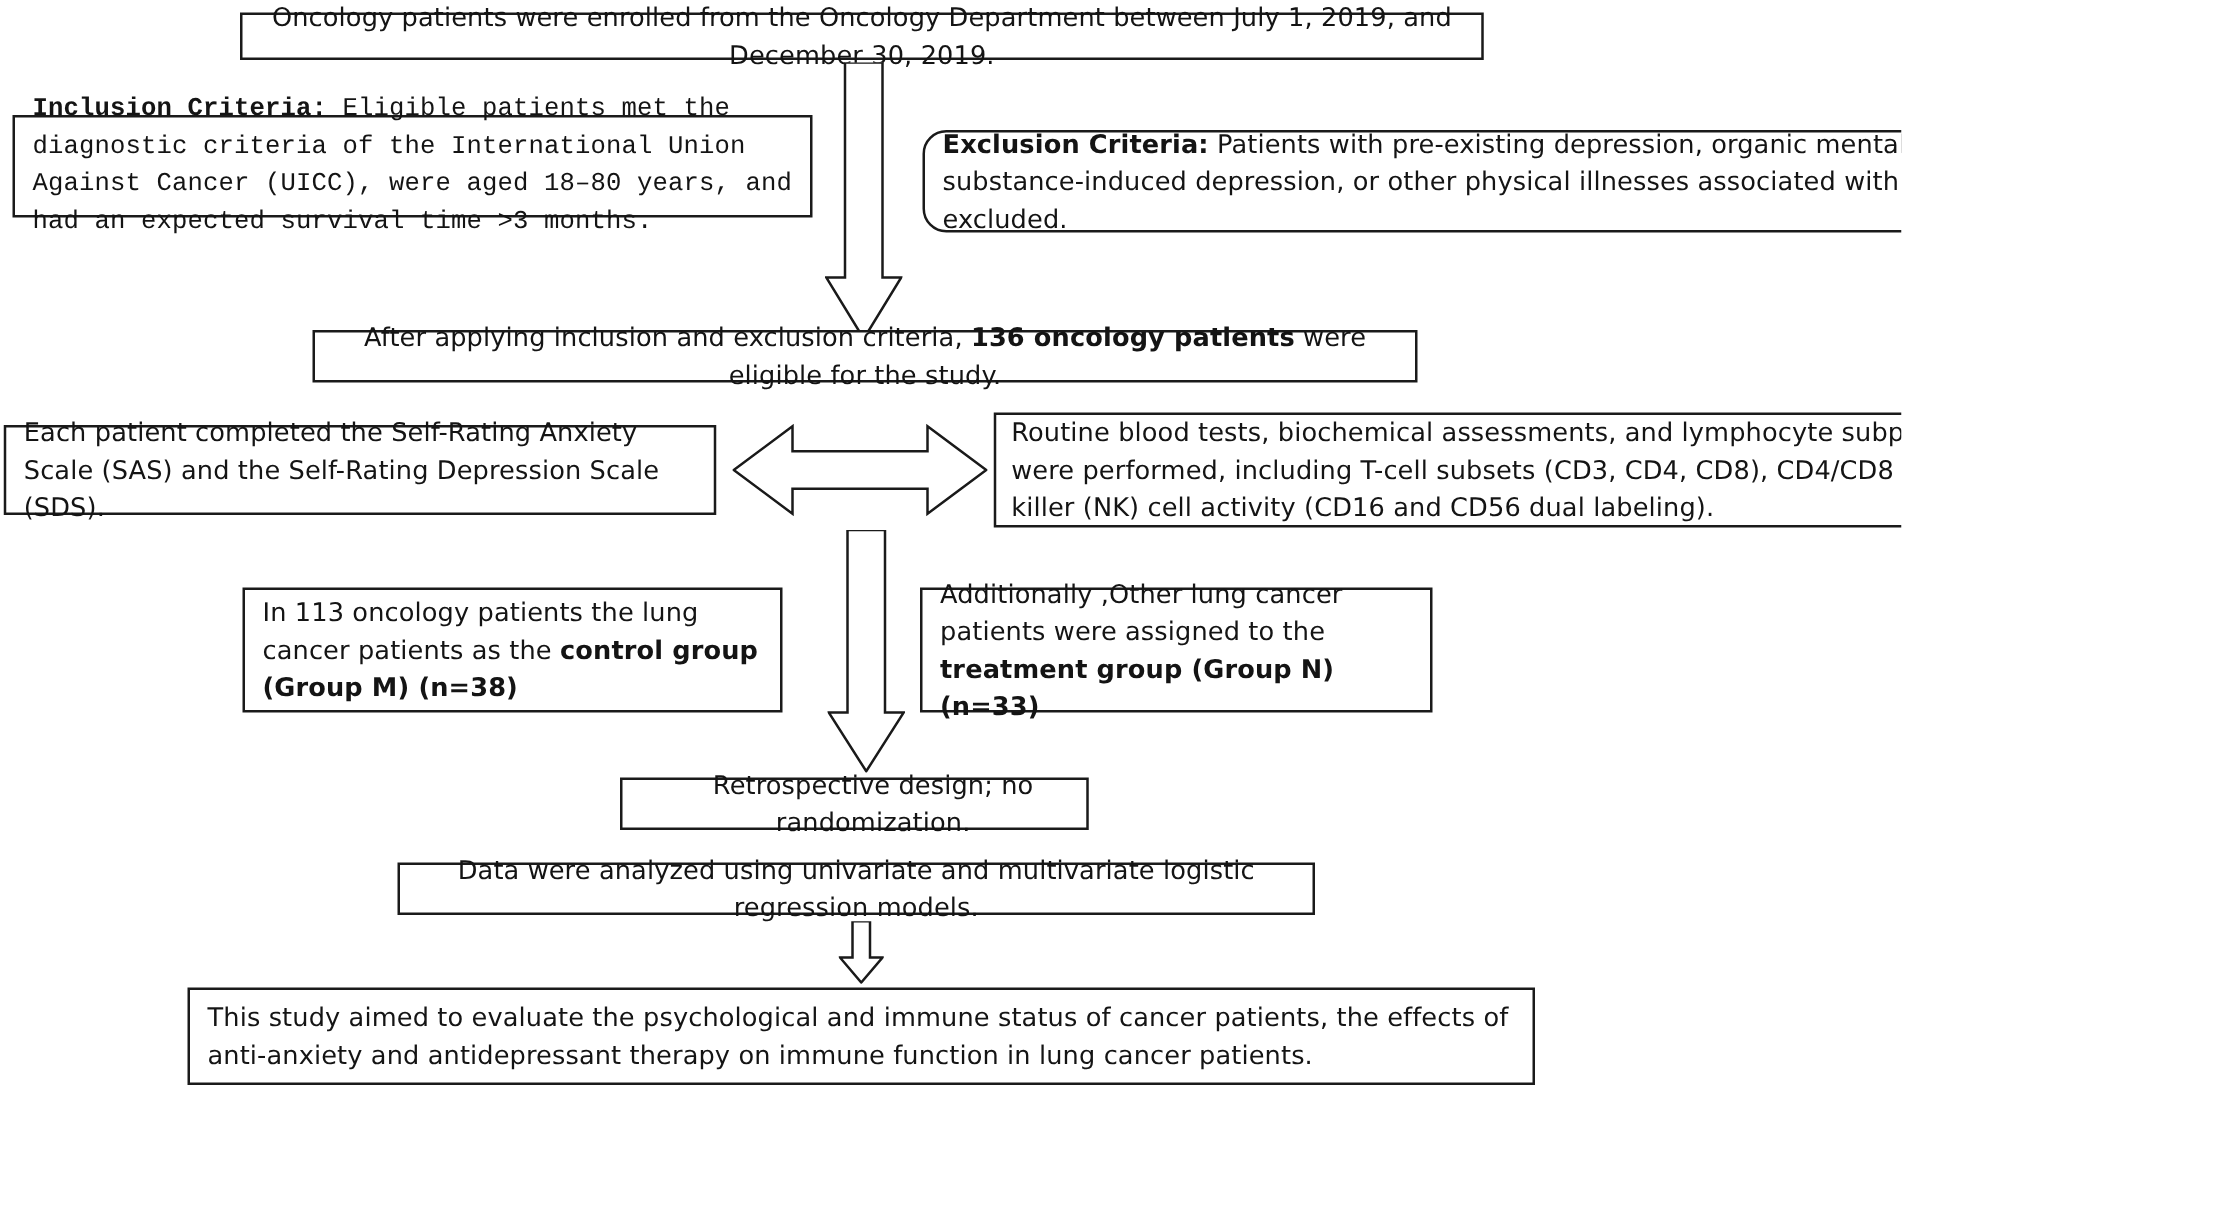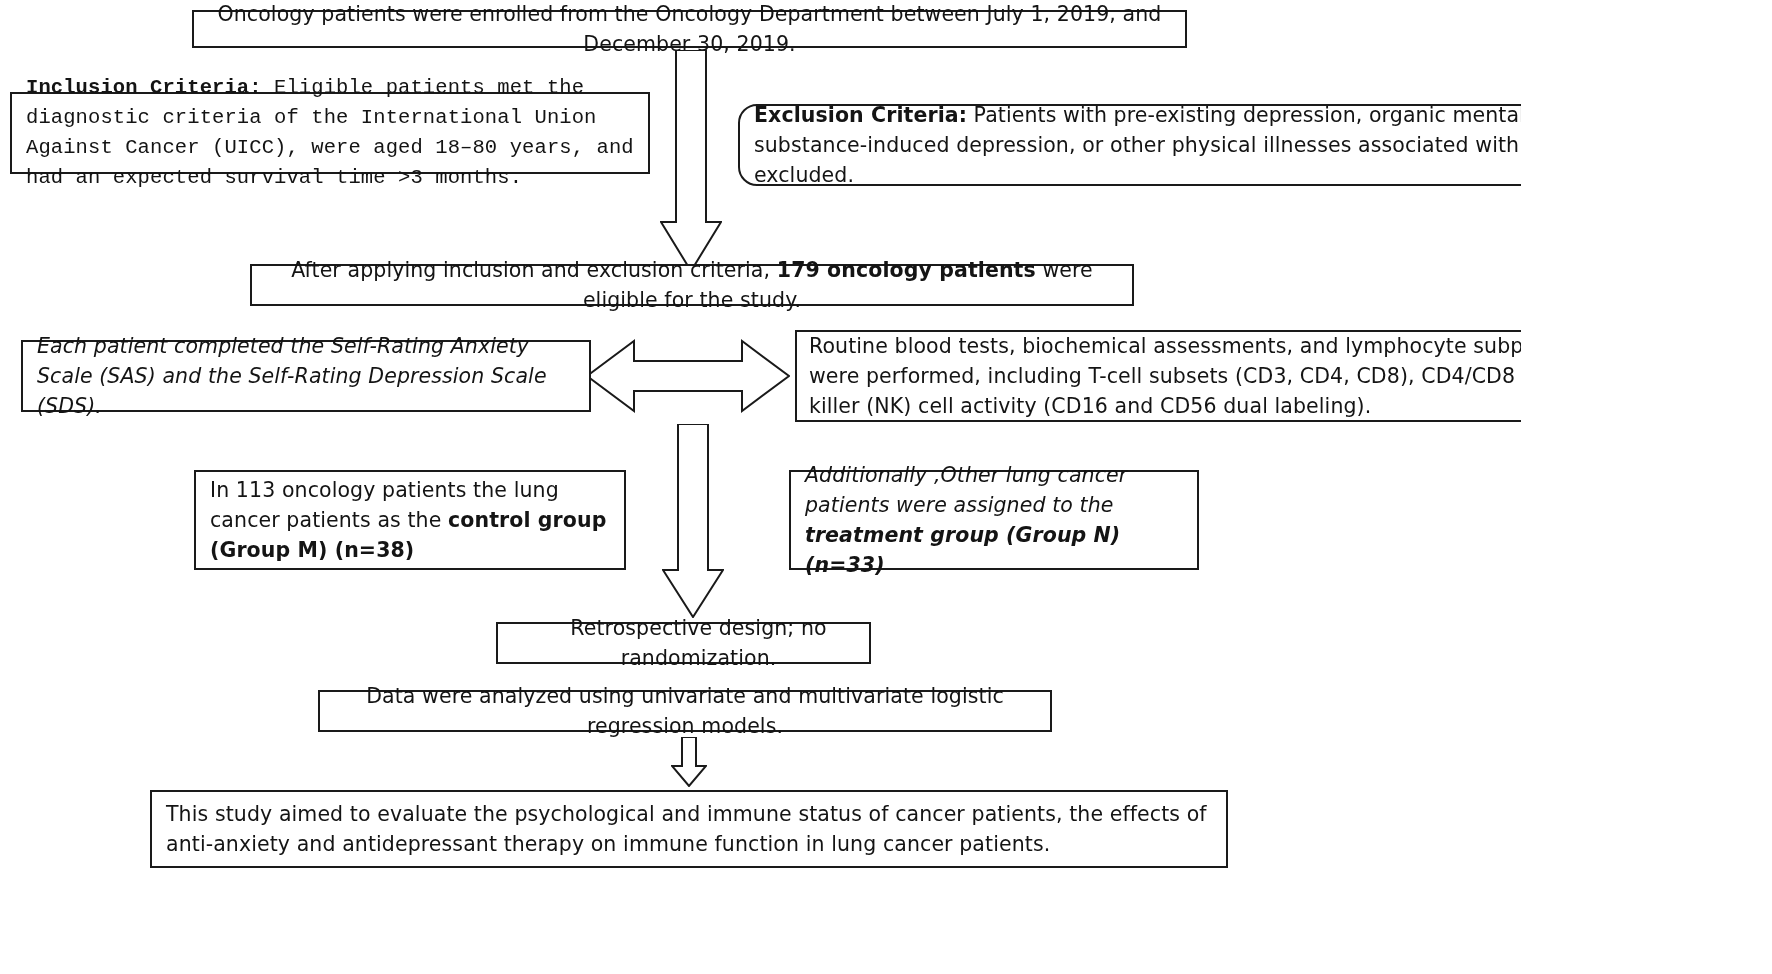--- a/index.html
+++ b/index.html
@@ -64,51 +64,51 @@
   </div>
 
   <div class="box" style="left:738px; top:104px; width:1028px; height:82px;border-radius:19px;">
     <span>
       <b>Exclusion Criteria:</b><span> Patients with pre-existing depression, organic mental disorders, substance-induced depression, or other physical illnesses associated with depression were excluded.</span>
     </span>
   </div>
 
   <div class="box center" style="left:250px; top:264px; width:884px; height:42px;">
     <span>
-      <span>After applying inclusion and exclusion criteria, </span><b>179 oncology patients</b><span> were eligible for the study.</span>
+      <span>After applying inclusion and exclusion criteria, </span><b>136 oncology patients</b><span> were eligible for the study.</span>
     </span>
   </div>
 
   <div class="arrow" style="left:586px; top:339px; width:204px; height:74px;">
     <svg width="204" height="74" viewBox="0 0 204 74">
       <polygon points="1,37 48,2 48,22 156,22 156,2 203,37 156,72 156,52 48,52 48,72" fill="#ffffff" stroke="#1a1a1a" stroke-width="2"></polygon>
     </svg>
   </div>
 
-  <div class="box" style="left:21px; top:340px; width:570px; height:72px;font-style:italic;">
+  <div class="box" style="left:3px; top:340px; width:570px; height:72px;">
     <span>Each patient completed the Self-Rating Anxiety Scale (SAS) and the Self-Rating Depression Scale (SDS).</span>
   </div>
 
   <div class="box" style="left:795px; top:330px; width:971px; height:92px;padding-left:12px;">
     <span>Routine blood tests, biochemical assessments, and lymphocyte subpopulation analyses were performed, including T-cell subsets (CD3, CD4, CD8), CD4/CD8 ratios, and natural killer (NK) cell activity (CD16 and CD56 dual labeling).</span>
   </div>
 
   <div class="arrow" style="left:662px; top:424px; width:62px; height:194px;">
     <svg width="62" height="194" viewBox="0 0 62 194">
       <polygon points="16,0 46,0 46,146 61,146 31,193 1,146 16,146" fill="#ffffff" stroke="#1a1a1a" stroke-width="2"></polygon>
     </svg>
   </div>
 
   <div class="box" style="left:194px; top:470px; width:432px; height:100px;">
     <span>
       <span>In 113 oncology patients the lung cancer patients as the </span><b>control group (Group M) (n=38)</b>
     </span>
   </div>
 
-  <div class="box" style="left:789px; top:470px; width:410px; height:100px;font-style:italic;">
+  <div class="box" style="left:736px; top:470px; width:410px; height:100px;">
     <span>
       <span>Additionally ,Other lung cancer patients were assigned to the </span><b>treatment group (Group N) (n=33)</b>
     </span>
   </div>
 
   <div class="box center" style="left:496px; top:622px; width:375px; height:42px;padding-left:44px;">
     <span>Retrospective design; no randomization.</span>
   </div>
 
   <div class="box center" style="left:318px; top:690px; width:734px; height:42px;justify-content:center;">

